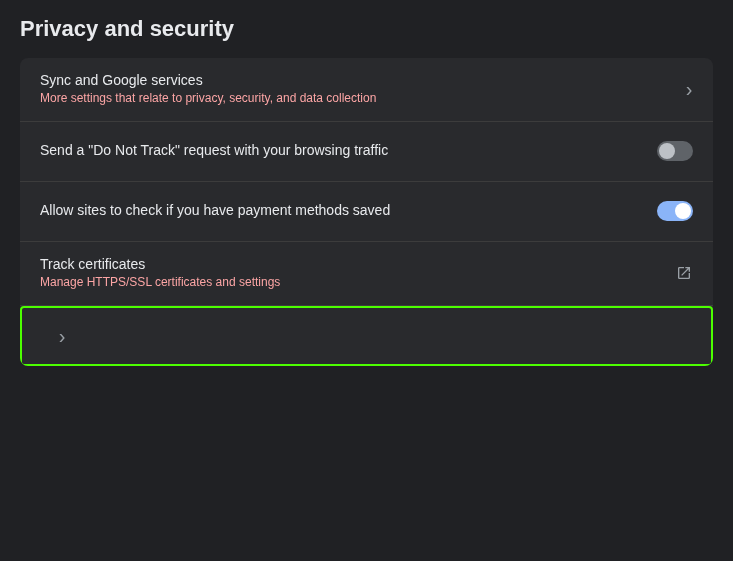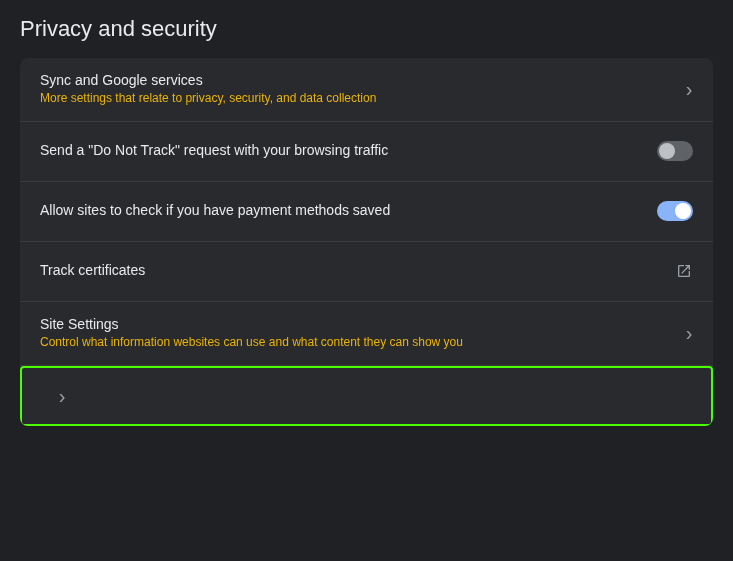--- a/index.html
+++ b/index.html
@@ -16,21 +16,21 @@
       color: #e8eaed;
       overflow: hidden;
     }
 
     .page-container {
       padding: 16px 20px;
     }
 
     .page-title {
       font-size: 22px;
-      font-weight: 400;
+      font-weight: 700;
       color: #e8eaed;
       margin-bottom: 16px;
       padding-left: 0;
     }
 
     .settings-list {
       background-color: #292a2d;
       border-radius: 8px;
       overflow: hidden;
     }
@@ -63,21 +63,21 @@
 
     .item-title {
       font-size: 14px;
       color: #e8eaed;
       margin-bottom: 2px;
       font-weight: 400;
     }
 
     .item-desc {
       font-size: 12px;
-      color: #eab308;
+      color: #fca5a5;
       font-weight: 400;
       line-height: 1.4;
     }
 
     .item-control {
       display: flex;
       align-items: center;
       gap: 8px;
       margin-left: 16px;
       flex-shrink: 0;
@@ -202,39 +202,31 @@
       </div>
       <div class="item-control">
         <div class="toggle on"></div>
       </div>
     </div>
 
 
     <div class="settings-item">
       <div class="item-text">
         <div class="item-title">Track certificates</div>
+        <div class="item-desc">Manage HTTPS/SSL certificates and settings</div>
       </div>
       <div class="item-control">
         <div class="external-link">
           <svg viewBox="0 0 24 24" xmlns="http://www.w3.org/2000/svg">
             <path d="M19 19H5V5h7V3H5a2 2 0 00-2 2v14a2 2 0 002 2h14a2 2 0 002-2v-7h-2v7zM14 3v2h3.59l-9.83 9.83 1.41 1.41L19 6.41V10h2V3h-7z"></path>
           </svg>
         </div>
       </div>
     </div>
 
-    <div class="settings-item">
-      <div class="item-text">
-        <div class="item-title">Site Settings</div>
-        <div class="item-desc">Control what information websites can use and what content they can show you</div>
-      </div>
-      <div class="item-control">
-        <div class="chevron-right"></div>
-      </div>
-    </div>
 
     <div class="settings-item highlighted">
       <div class="item-control">
         <div class="chevron-right"></div>
       </div>
     </div>
 
   </div>
 </div>
 

